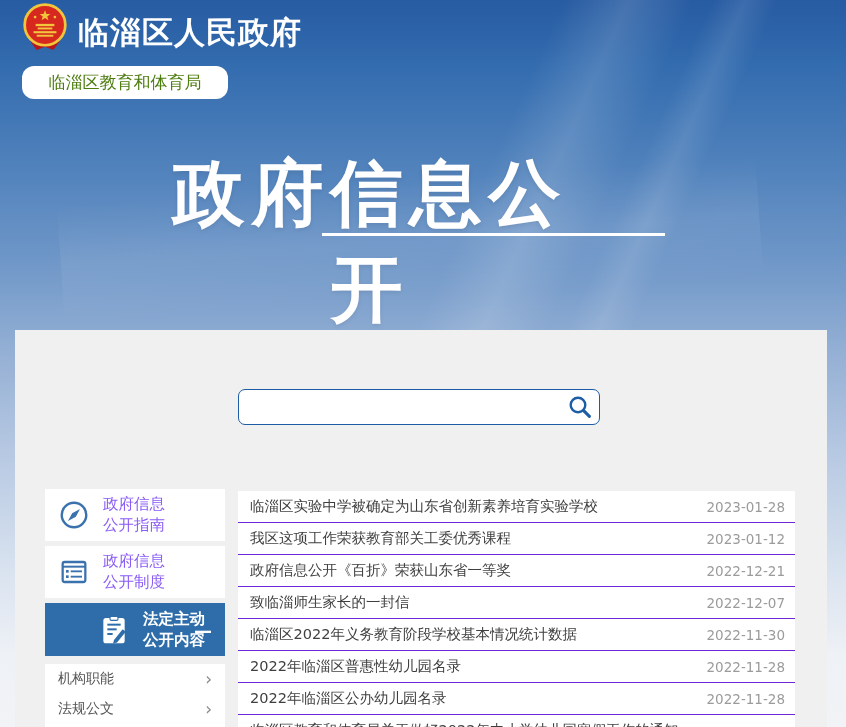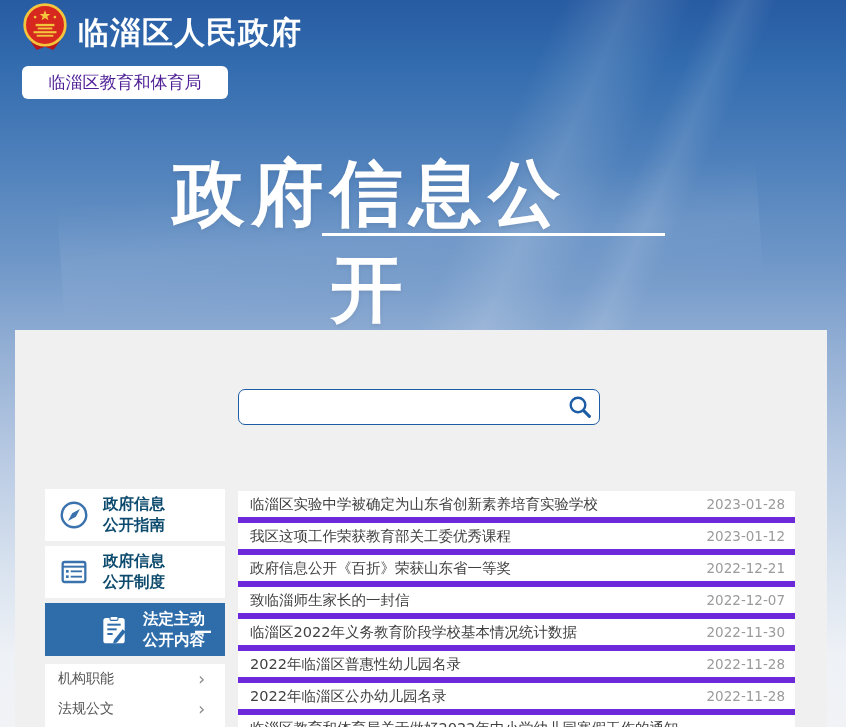--- a/index.html
+++ b/index.html
@@ -10,49 +10,49 @@
     background:linear-gradient(180deg,#275ba2 0%,#336caf 9%,#4a7db9 20%,#6f97c8 36%,#93afd4 48%,#b6c8e2 62%,#d8e2ef 78%,#eef1f6 90%,#f1f3f6 100%);
   }
   .streak { position:absolute; pointer-events:none; }
   #streak1 { left:500px; top:-60px; width:120px; height:430px; background:linear-gradient(90deg,rgba(255,255,255,0),rgba(255,255,255,.14),rgba(255,255,255,0)); transform:rotate(24deg); }
   #streak2 { left:640px; top:-40px; width:60px; height:420px; background:linear-gradient(90deg,rgba(255,255,255,0),rgba(255,255,255,.10),rgba(255,255,255,0)); transform:rotate(24deg); }
   #streak3 { left:60px; top:180px; width:700px; height:120px; background:linear-gradient(180deg,rgba(255,255,255,0),rgba(255,255,255,.07),rgba(255,255,255,0)); transform:rotate(-4deg); }
 
   
   .emblem { position:absolute; left:20px; top:2px; width:50px; height:50px; }
   .site-title { position:absolute; left:78px; top:12px; color:#fff; font-size:31px; font-weight:bold; letter-spacing:1px; }
-  .dept-badge { position:absolute; left:22px; top:66px; width:206px; height:33px; background:#fff; border:none; border-radius:6px; color:#4c1d95; font-size:17px; font-family:inherit; line-height:33px; text-align:center; cursor:pointer; }
+  .dept-badge { position:absolute; left:22px; top:66px; width:206px; height:33px; background:#fff; border:none; border-radius:12px; color:#4d7c0f; font-size:17px; font-family:inherit; line-height:33px; text-align:center; cursor:pointer; }
 
   .banner-title { position:absolute; left:150px; top:146px; width:440px; text-align:center; color:#fff; font-size:72px; font-weight:bold; letter-spacing:7px; text-shadow:0 2px 4px rgba(0,0,0,.08); }
   .banner-underline { position:absolute; left:322px; top:233px; width:343px; height:3px; background:#fff; }
 
   
   .panel { position:absolute; left:15px; top:330px; width:812px; height:397px; background:#f0f0f1; }
 
   
   .search-wrap { position:absolute; left:223px; top:59px; width:362px; height:36px; background:#fff; border:1px solid #1d5da5; border-radius:7px; }
   .search-input { position:absolute; left:8px; top:0; width:310px; height:34px; border:none; outline:none; font-size:15px; font-family:inherit; background:transparent; color:#333; }
   .search-btn { position:absolute; right:4px; top:3px; width:30px; height:30px; background:transparent; border:none; cursor:pointer; }
 
   
   .sidebar { position:absolute; left:30px; top:159px; width:180px; }
   .side-card { width:180px; height:52px; background:#fff; margin-bottom:5px; display:flex; align-items:center; cursor:pointer; position:relative; }
   .side-card .icon-box { width:58px; display:flex; justify-content:center; }
-  .side-card .lbl { color:#0c4a6e; font-size:15.5px; line-height:21px; font-weight:700; }
+  .side-card .lbl { color:#8b5cf6; font-size:15.5px; line-height:21px; font-weight:400; }
   .side-card.active { height:53px; background:#2e6da9; margin-bottom:8px;padding-left:40px; }
   .side-card.active .lbl { color:#fff; font-weight:bold; }
   .side-card .indicator { position:absolute; right:13px; top:50%; transform:translateY(-50%); color:#fff; font-size:18px; font-weight:bold; }
   .submenu { width:180px; background:#fff; height:120px; }
-  .submenu-item { height:30px; display:flex; align-items:center; justify-content:space-between; padding:0 20px 0 13px; cursor:pointer; }
+  .submenu-item { height:30px; display:flex; align-items:center; justify-content:space-between; padding:0 13px 0 13px; cursor:pointer; }
   .submenu-item .s-lbl { color:#555; font-size:14px; }
   .submenu-item .chev { color:#8a8a8a; font-size:17px; line-height:1; }
 
   
   .news-list { position:absolute; left:223px; top:161px; width:557px; height:236px; background:#fff; overflow:hidden; }
-  .news-row { height:32px; display:flex; align-items:center; justify-content:space-between; padding:0 10px 0 12px; border-bottom:6px solid #6d28d9; }
+  .news-row { height:32px; display:flex; align-items:center; justify-content:space-between; padding:0 10px 0 12px; border-bottom:1px solid #6d28d9; }
   .news-title { font-size:14.5px; color:#3f3f3f; white-space:nowrap; overflow:hidden; text-overflow:ellipsis; max-width:440px; cursor:pointer; }
   .news-date { font-size:13.5px; color:#9b9b9b; white-space:nowrap; }
 </style>
 </head>
 <body>
 
 <div class="streak" id="streak1"></div>
 <div class="streak" id="streak2"></div>
 <div class="streak" id="streak3"></div>
 

